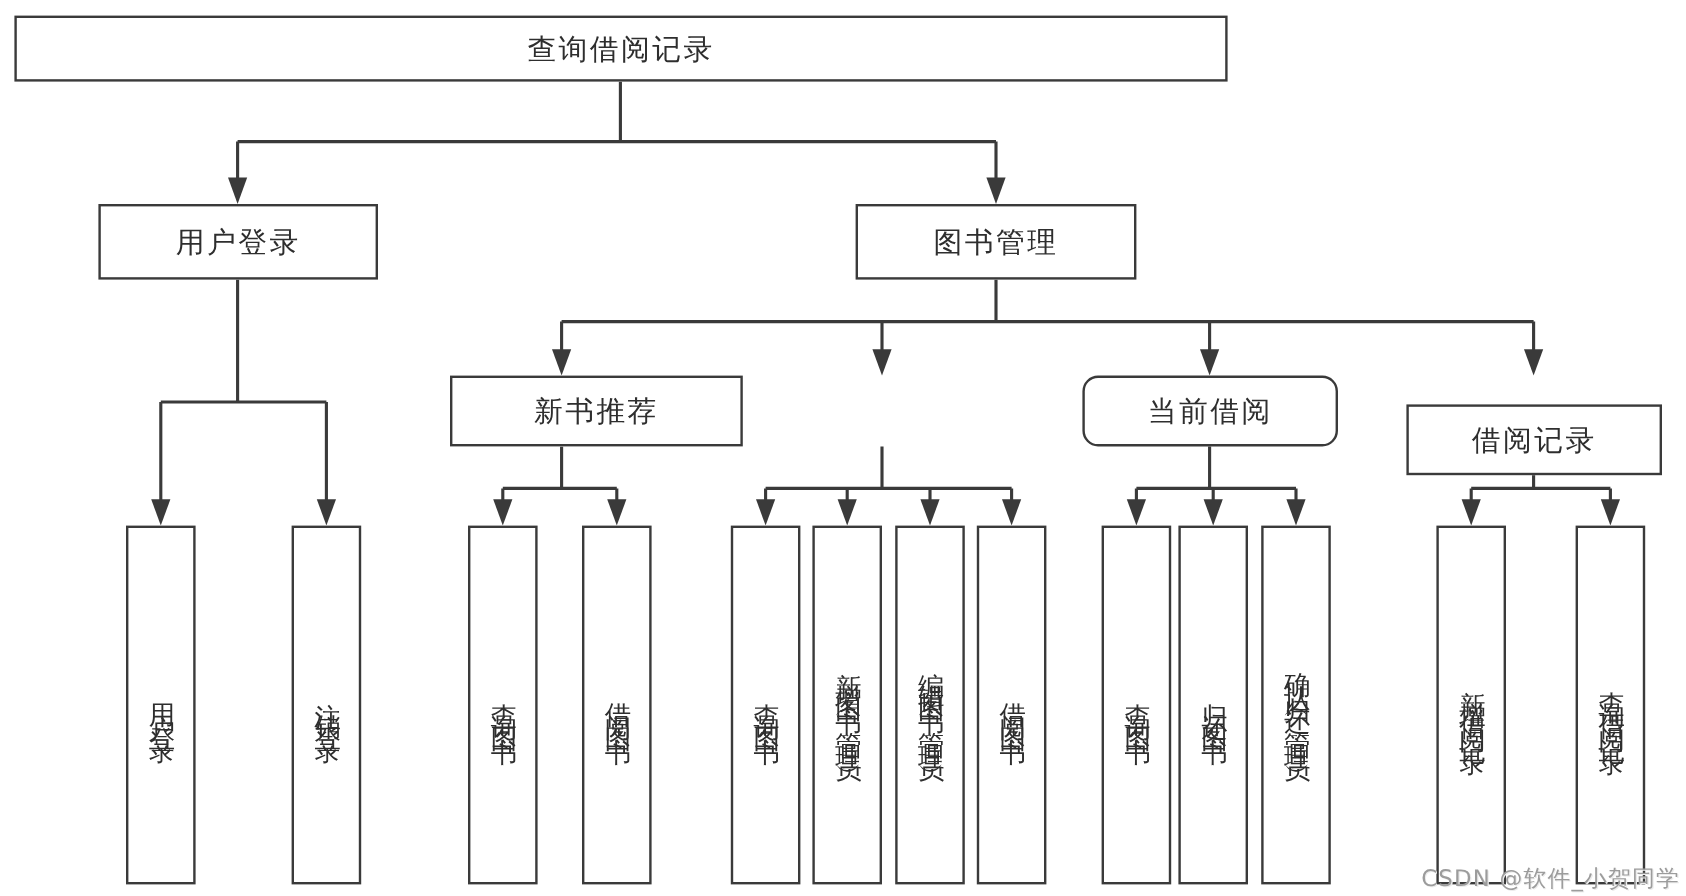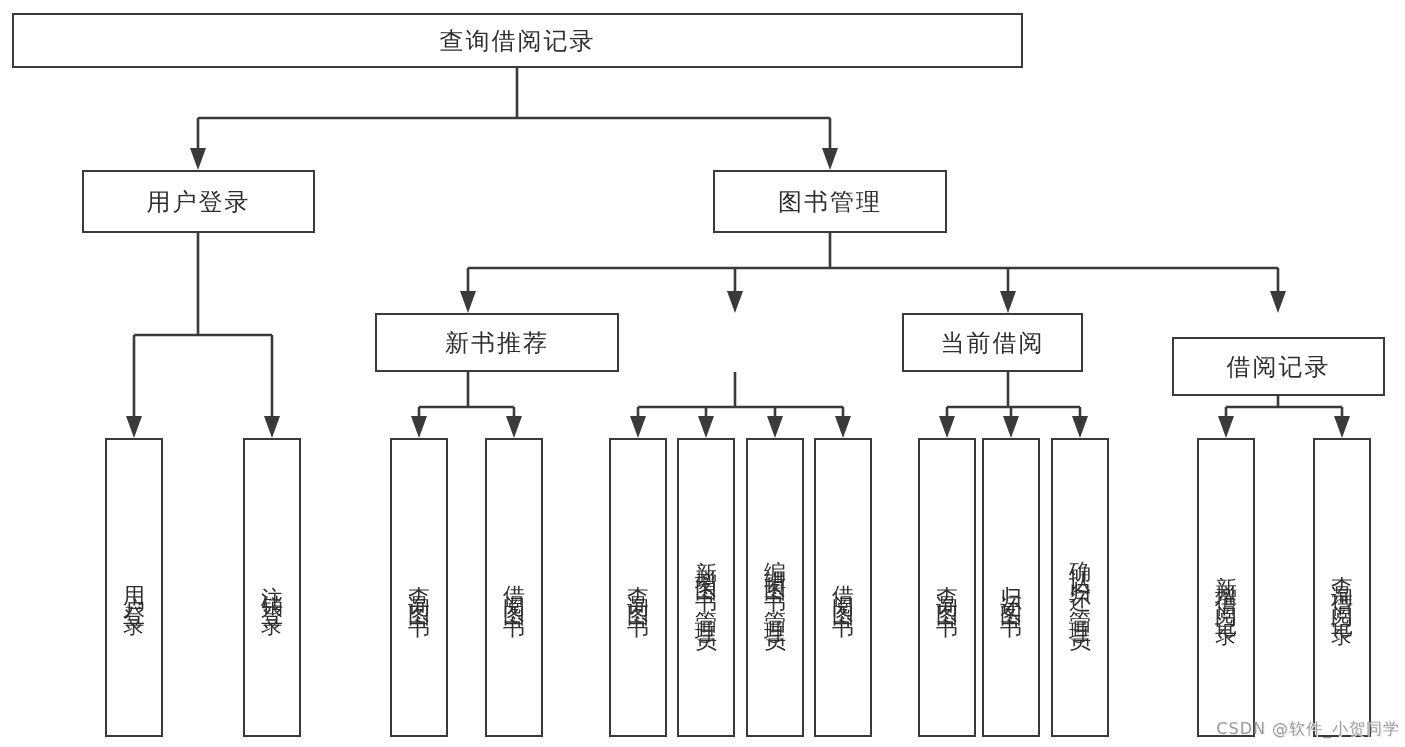--- a/index.html
+++ b/index.html
@@ -27,21 +27,21 @@
     border:2.6px solid var(--box-border);
     top:438px;width:58px;height:299px;overflow:hidden;
     display:flex;align-items:center;justify-content:center;
   }
   .vbox .vtext{
     writing-mode:vertical-rl;text-orientation:mixed;
     font-size:22px;letter-spacing:10px;line-height:1;white-space:nowrap;
   }
   .watermark{
     position:absolute;right:5px;top:719px;z-index:5;
-    font-size:16px;letter-spacing:1px;color:var(--watermark);
+    font-size:19px;letter-spacing:1px;color:var(--watermark);
     text-shadow:1px 1px 0 #ececec;white-space:nowrap;
   }
 </style>
 </head>
 <body>
 
 <div class="canvas">
 
   <svg class="wires" viewBox="0 0 1405 747" aria-hidden="true">
     <g>
@@ -93,21 +93,21 @@
   <div class="hbox" style="left:82px;top:170px;width:233px;height:63px;">
     <span>用户登录</span>
   </div>
   <div class="hbox" style="left:713px;top:170px;width:234px;height:63px;">
     <span>图书管理</span>
   </div>
 
   <div class="hbox" style="left:375px;top:313px;width:244px;height:59px;">
     <span>新书推荐</span>
   </div>
-  <div class="hbox" style="left:902px;top:313px;width:181px;height:59px;">
+  <div class="hbox" style="left:902px;top:313px;width:213px;height:59px;border-radius:13px;">
     <span>当前借阅</span>
   </div>
   <div class="hbox" style="left:1172px;top:313px;width:213px;height:59px;margin-top:24px;">
     <span>借阅记录</span>
   </div>
 
   <div class="vbox" style="left:105px;">
     <span class="vtext">用户登录</span>
   </div>
   <div class="vbox" style="left:243px;">

